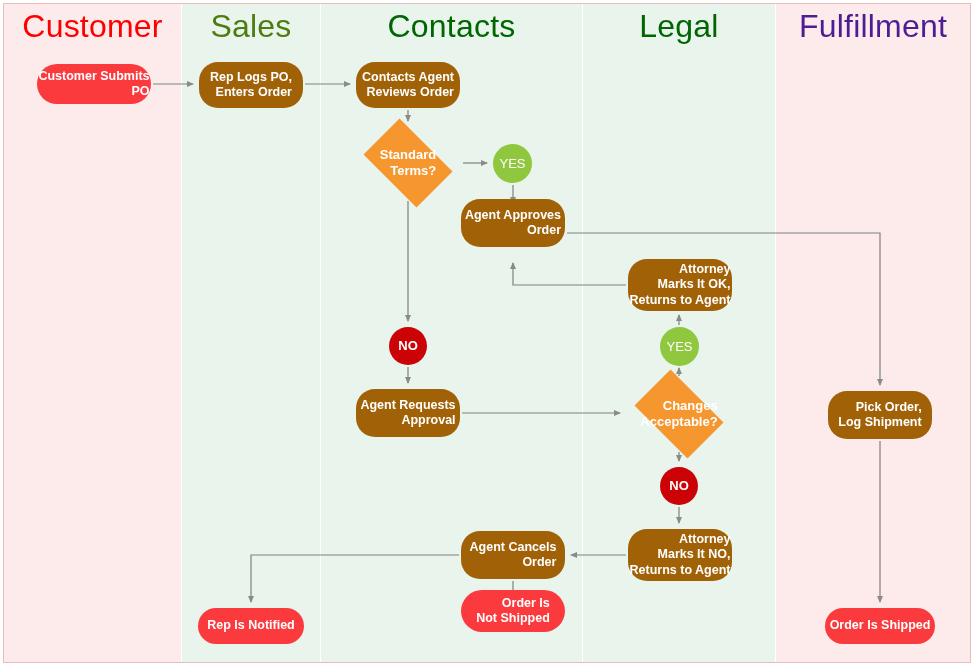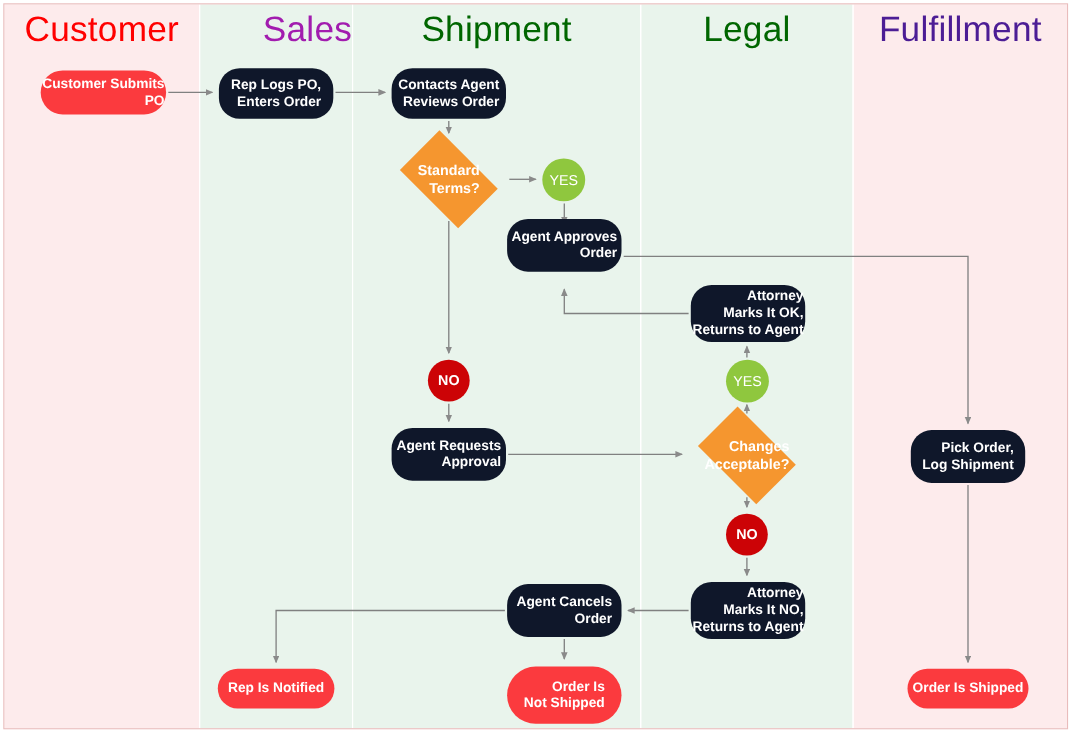--- a/index.html
+++ b/index.html
@@ -60,21 +60,21 @@
     box-sizing: border-box;
     display: flex;
     align-items: center;
     justify-content: center;
     text-align: right;
     color: #ffffff;
     line-height: 1.22;
     white-space: pre-line;
   }
   .node.process {
-    background: #0f172a;
+    background: #a16207;
     font-size: 12.5px;
     font-weight: 600;
     border-radius: 19px;
   }
   .node.terminator {
     background: #fb3a3e;
     border-radius: 999px;
     font-size: 12.5px;
     font-weight: 600;
   }
@@ -122,22 +122,22 @@
       <div class="lane" style="left: 321px; width: 261px; background: rgb(233, 244, 236);"></div>
       <div class="lane-sep" style="left: 320px;"></div>
       <div class="lane" style="left: 583px; width: 192px; background: rgb(233, 244, 236);"></div>
       <div class="lane-sep" style="left: 582px;"></div>
       <div class="lane" style="left: 776px; width: 194px; background: rgb(253, 235, 236);"></div>
       <div class="lane-sep" style="left: 775px;"></div>
     </div>
 
   <div id="lane-titles">
       <div class="lane-title" style="left: 4px; width: 177px; color: rgb(255, 0, 0);">Customer</div>
-      <div class="lane-title" style="left: 182px; width: 138px; color: #a21caf; text-align: right;">Sales</div>
-      <div class="lane-title" style="left: 321px; width: 261px; color: rgb(0, 102, 0);">Shipment</div>
+      <div class="lane-title" style="left: 182px; width: 138px; color: #4d7c0f;">Sales</div>
+      <div class="lane-title" style="left: 321px; width: 261px; color: rgb(0, 102, 0);">Contacts</div>
       <div class="lane-title" style="left: 583px; width: 192px; color: rgb(0, 102, 0);">Legal</div>
       <div class="lane-title" style="left: 776px; width: 194px; color: #4c1d95;">Fulfillment</div>
     </div>
 
   <svg class="links" id="links-svg" viewBox="0 0 974 666">
     <defs>
       <marker id="arrowhead" markerWidth="7" markerHeight="7" refX="6" refY="3" orient="auto" markerUnits="userSpaceOnUse">
         <path d="M0,0 L7,3 L0,6 z" fill="#8a8a8a"></path>
       </marker>
     </defs>
@@ -184,21 +184,21 @@
       <div class="node label-yes" style="left: 660px; top: 327px; width: 39px; height: 39px;"><span>YES</span></div>
       <div class="node decision" style="left: 626px; top: 378px; width: 106px; height: 72px;"><div class="dia-shape"></div><div class="dia-text">Changes
 Acceptable?</div></div>
       <div class="node label-no" style="left: 660px; top: 467px; width: 38px; height: 38px;"><span>NO</span></div>
       <div class="node process" style="left: 628px; top: 529px; width: 104px; height: 52px;"><span>Attorney
 Marks It NO,
 Returns to Agent</span></div>
       <div class="node process" style="left: 461px; top: 531px; width: 104px; height: 48px;"><span>Agent Cancels
 Order</span></div>
       <div class="node terminator" style="left: 198px; top: 608px; width: 106px; height: 36px;"><span>Rep Is Notified</span></div>
-      <div class="node terminator" style="left: 461px; top: 606px; width: 104px; height: 52px;"><span>Order Is
+      <div class="node terminator" style="left: 461px; top: 590px; width: 104px; height: 42px;"><span>Order Is
 Not Shipped</span></div>
       <div class="node process" style="left: 828px; top: 391px; width: 104px; height: 48px;"><span>Pick Order,
 Log Shipment</span></div>
       <div class="node terminator" style="left: 825px; top: 608px; width: 110px; height: 36px;"><span>Order Is Shipped</span></div>
     </div>
 
   <div class="frame"></div>
 </div>
 
 </body></html>

